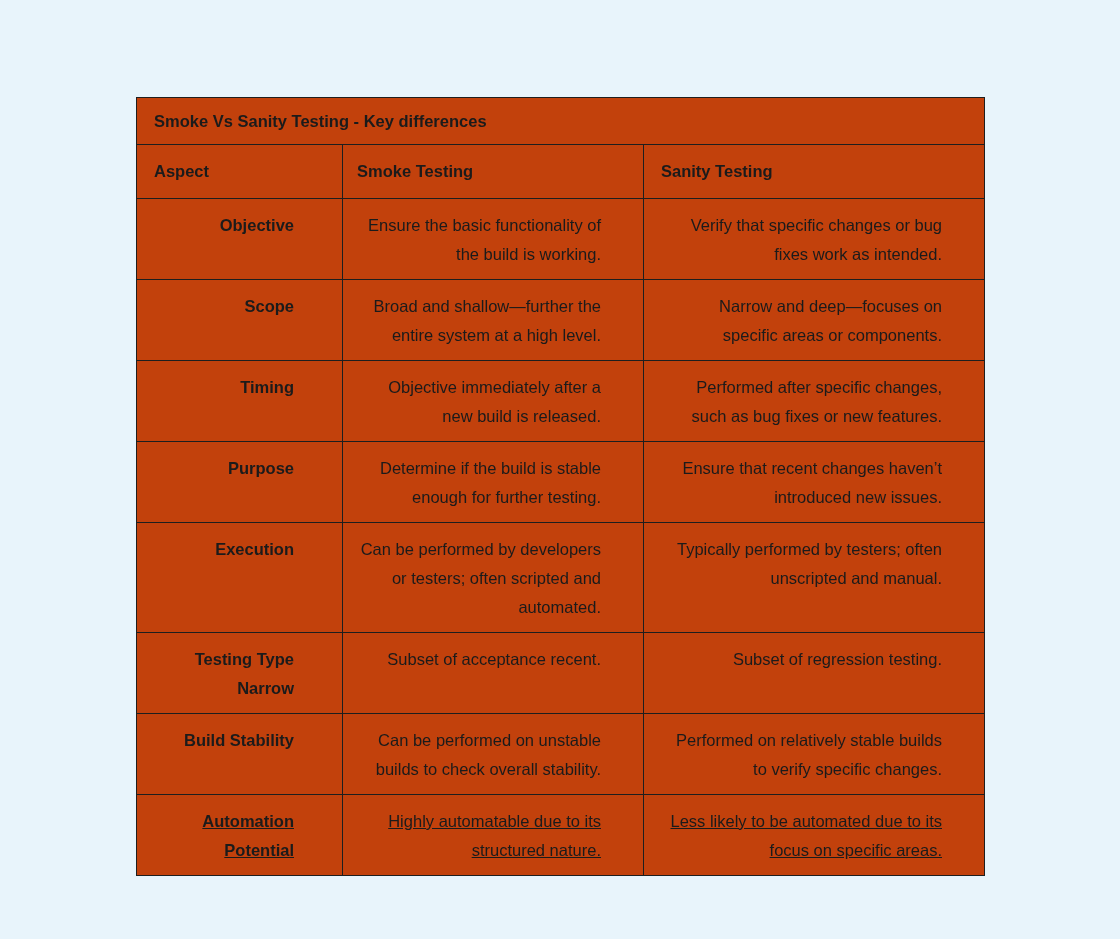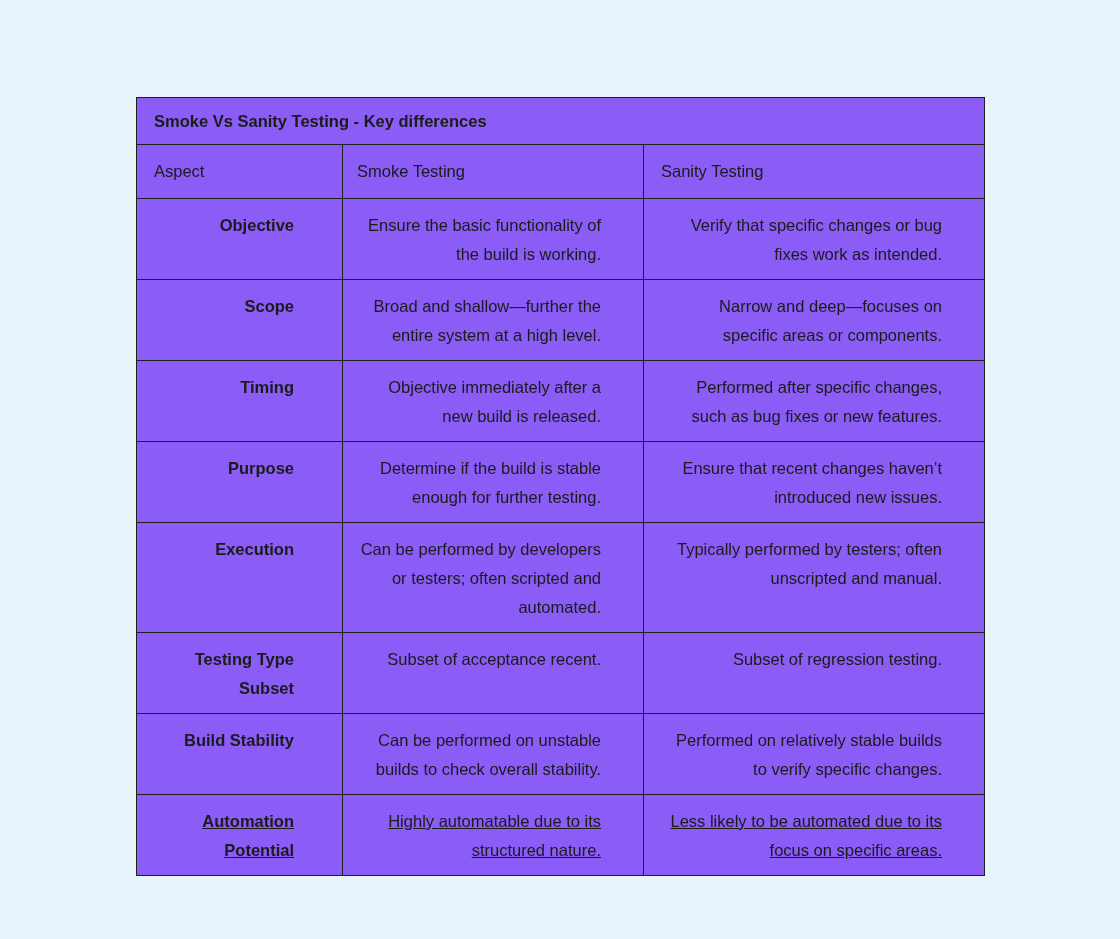--- a/index.html
+++ b/index.html
@@ -17,40 +17,40 @@
   }
   .table-wrap {
     position: absolute;
     left: 136px;
     top: 97px;
   }
   table.compare {
     border-collapse: collapse;
     table-layout: fixed;
     width: 848px;
-    background: #8b5cf6;
+    background: #c2410c;
   }
   table.compare td, table.compare th {
     border: 1.5px solid #1e1e1e;
     font-size: 16.5px;
     line-height: 29px;
     color: #1b1b1b;
     text-align: left;
     box-sizing: border-box;
     overflow: hidden;
   }
   tr.title-row td {
     height: 47px;
     font-weight: 700;
     padding: 0 16px 0 17px;
     vertical-align: middle;
   }
   tr.header-row th {
     height: 54px;
-    font-weight: 400;
+    font-weight: 700;
     vertical-align: middle;
     padding: 0 16px 0 17px;
   }
   tr.header-row th.col-smoke { padding-left: 14px; }
   tr.header-row th.col-sanity { padding-left: 17px; }
 
   tr.data-row td {
     vertical-align: top;
     padding: 12px 16px 10px 17px;
     text-align: right;
@@ -115,21 +115,21 @@
         <td class="cell-sanity">Ensure that recent changes haven’t introduced new issues.</td>
       </tr>
 
       <tr class="data-row h3">
         <td class="cell-aspect">Execution</td>
         <td class="cell-smoke">Can be performed by developers or testers; often scripted and automated.</td>
         <td class="cell-sanity">Typically performed by testers; often unscripted and manual.</td>
       </tr>
 
       <tr class="data-row h2">
-        <td class="cell-aspect">Testing Type Subset</td>
+        <td class="cell-aspect">Testing Type Narrow</td>
         <td class="cell-smoke">Subset of acceptance recent.</td>
         <td class="cell-sanity">Subset of regression testing.</td>
       </tr>
 
       <tr class="data-row h2">
         <td class="cell-aspect">Build Stability</td>
         <td class="cell-smoke">Can be performed on unstable builds to check overall stability.</td>
         <td class="cell-sanity">Performed on relatively stable builds to verify specific changes.</td>
       </tr>
 

